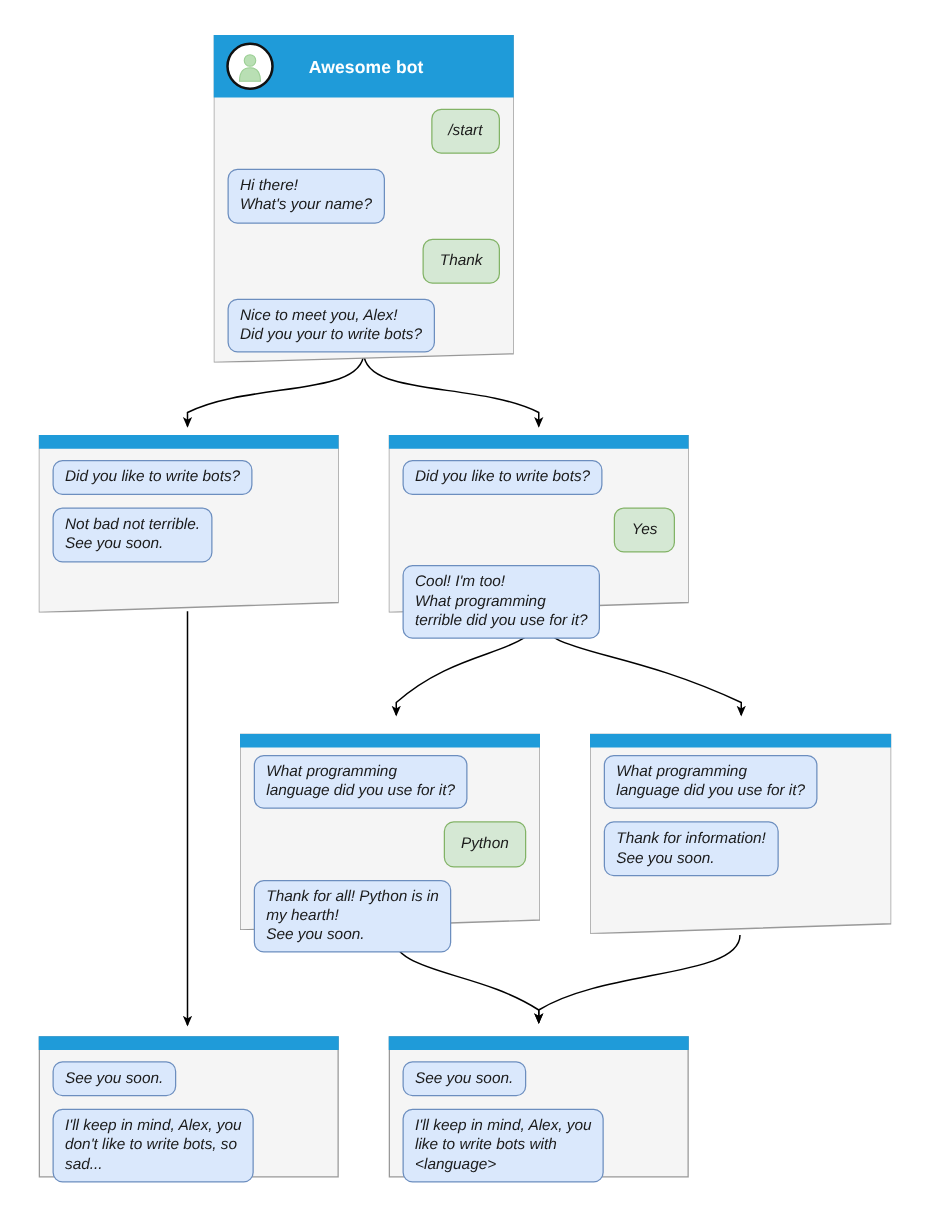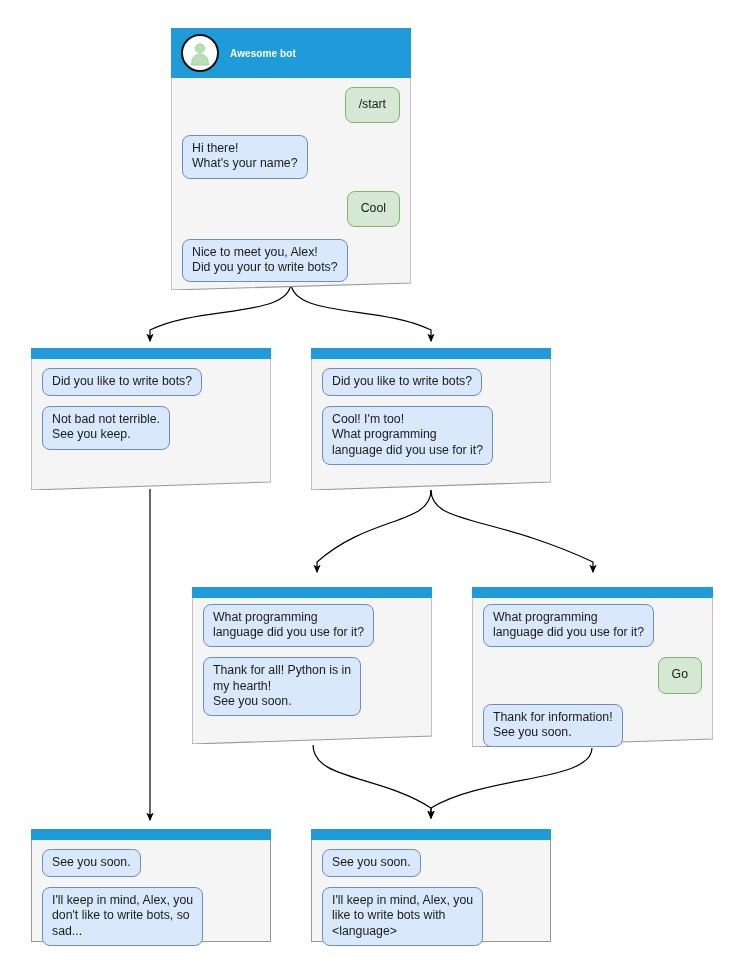--- a/index.html
+++ b/index.html
@@ -43,30 +43,31 @@
     width:38px;height:38px;border-radius:50%;
     background:#ffffff;
     border:2px solid #111111;
     display:flex;align-items:center;justify-content:center;
     flex:0 0 auto;
     box-sizing:border-box;
   }
   .avatar svg{display:block;}
   .bot-title{
     color:#ffffff;
-    font-size:10px;
+    font-size:14px;
     font-weight:bold;
-    margin-left:11px;
+    margin-left:28px;
     letter-spacing:0.1px;
   }
 
   .chat{
     position:absolute;left:0;right:0;
     box-sizing:border-box;
     padding:9px 11px 0 11px;
+    font-style:italic;
   }
   .msgrow{display:flex;}
   .msgrow.left{justify-content:flex-start;}
   .msgrow.right{justify-content:flex-end;}
 
   .bubble{
     border-radius:8px;
     box-sizing:border-box;
     font-size:12.3px;
     line-height:15.2px;
@@ -127,93 +128,96 @@
     </div>
     <div class="chat" style="top:50px;">
       <div class="msgrow right" style="margin-bottom:12px;">
         <div class="bubble user">/start</div>
       </div>
       <div class="msgrow left" style="margin-bottom:12px;">
         <div class="bubble bot">Hi there!
 What's your name?</div>
       </div>
       <div class="msgrow right" style="margin-bottom:12px;">
-        <div class="bubble user">Cool</div>
+        <div class="bubble user">Thank</div>
       </div>
       <div class="msgrow left">
         <div class="bubble bot">Nice to meet you, Alex!
 Did you your to write bots?</div>
       </div>
     </div>
   </div>
 
   <div class="node small skew" style="left:31px;top:348px;width:240px;height:142px;">
     <svg class="skewsvg" viewBox="0 0 240 142" preserveAspectRatio="none">
       <polygon points="0,0 240,0 240,134 0,142" fill="#f5f5f5" stroke="#999999" stroke-width="1.1"></polygon>
       <rect x="0" y="0" width="240" height="11" fill="#1f9bd9"></rect>
     </svg>
     <div class="chat" style="top:11px;">
       <div class="msgrow left" style="margin-bottom:10px;">
         <div class="bubble bot">Did you like to write bots?</div>
       </div>
       <div class="msgrow left">
         <div class="bubble bot">Not bad not terrible.
-See you keep.</div>
+See you soon.</div>
       </div>
     </div>
   </div>
 
   <div class="node small skew" style="left:311px;top:348px;width:240px;height:142px;">
     <svg class="skewsvg" viewBox="0 0 240 142" preserveAspectRatio="none">
       <polygon points="0,0 240,0 240,134 0,142" fill="#f5f5f5" stroke="#999999" stroke-width="1.1"></polygon>
       <rect x="0" y="0" width="240" height="11" fill="#1f9bd9"></rect>
     </svg>
     <div class="chat" style="top:11px;">
       <div class="msgrow left" style="margin-bottom:10px;">
         <div class="bubble bot">Did you like to write bots?</div>
       </div>
+      <div class="msgrow right" style="margin-bottom:10px;">
+        <div class="bubble user">Yes</div>
+      </div>
       <div class="msgrow left">
         <div class="bubble bot">Cool! I'm too!
 What programming
-language did you use for it?</div>
+terrible did you use for it?</div>
       </div>
     </div>
   </div>
 
   <div class="node small skew" style="left:192px;top:587px;width:240px;height:157px;">
     <svg class="skewsvg" viewBox="0 0 240 157" preserveAspectRatio="none">
       <polygon points="0,0 240,0 240,149 0,157" fill="#f5f5f5" stroke="#999999" stroke-width="1.1"></polygon>
       <rect x="0" y="0" width="240" height="11" fill="#1f9bd9"></rect>
     </svg>
     <div class="chat" style="top:8px;">
       <div class="msgrow left" style="margin-bottom:10px;">
         <div class="bubble bot">What programming
 language did you use for it?</div>
       </div>
+      <div class="msgrow right" style="margin-bottom:10px;">
+        <div class="bubble user">Python</div>
+      </div>
       <div class="msgrow left">
         <div class="bubble bot">Thank for all! Python is in
 my hearth!
 See you soon.</div>
       </div>
     </div>
   </div>
 
   <div class="node small skew" style="left:472px;top:587px;width:241px;height:160px;">
     <svg class="skewsvg" viewBox="0 0 241 160" preserveAspectRatio="none">
       <polygon points="0,0 241,0 241,152 0,160" fill="#f5f5f5" stroke="#999999" stroke-width="1.1"></polygon>
       <rect x="0" y="0" width="241" height="11" fill="#1f9bd9"></rect>
     </svg>
     <div class="chat" style="top:8px;">
       <div class="msgrow left" style="margin-bottom:10px;">
         <div class="bubble bot">What programming
 language did you use for it?</div>
       </div>
-      <div class="msgrow right" style="margin-bottom:10px;">
-        <div class="bubble user">Go</div>
-      </div>
       <div class="msgrow left">
         <div class="bubble bot">Thank for information!
 See you soon.</div>
       </div>
     </div>
   </div>
 
   <div class="node small" style="left:31px;top:829px;width:240px;height:113px;">
     <div class="node-body"></div>
     <div class="node-header"></div>

